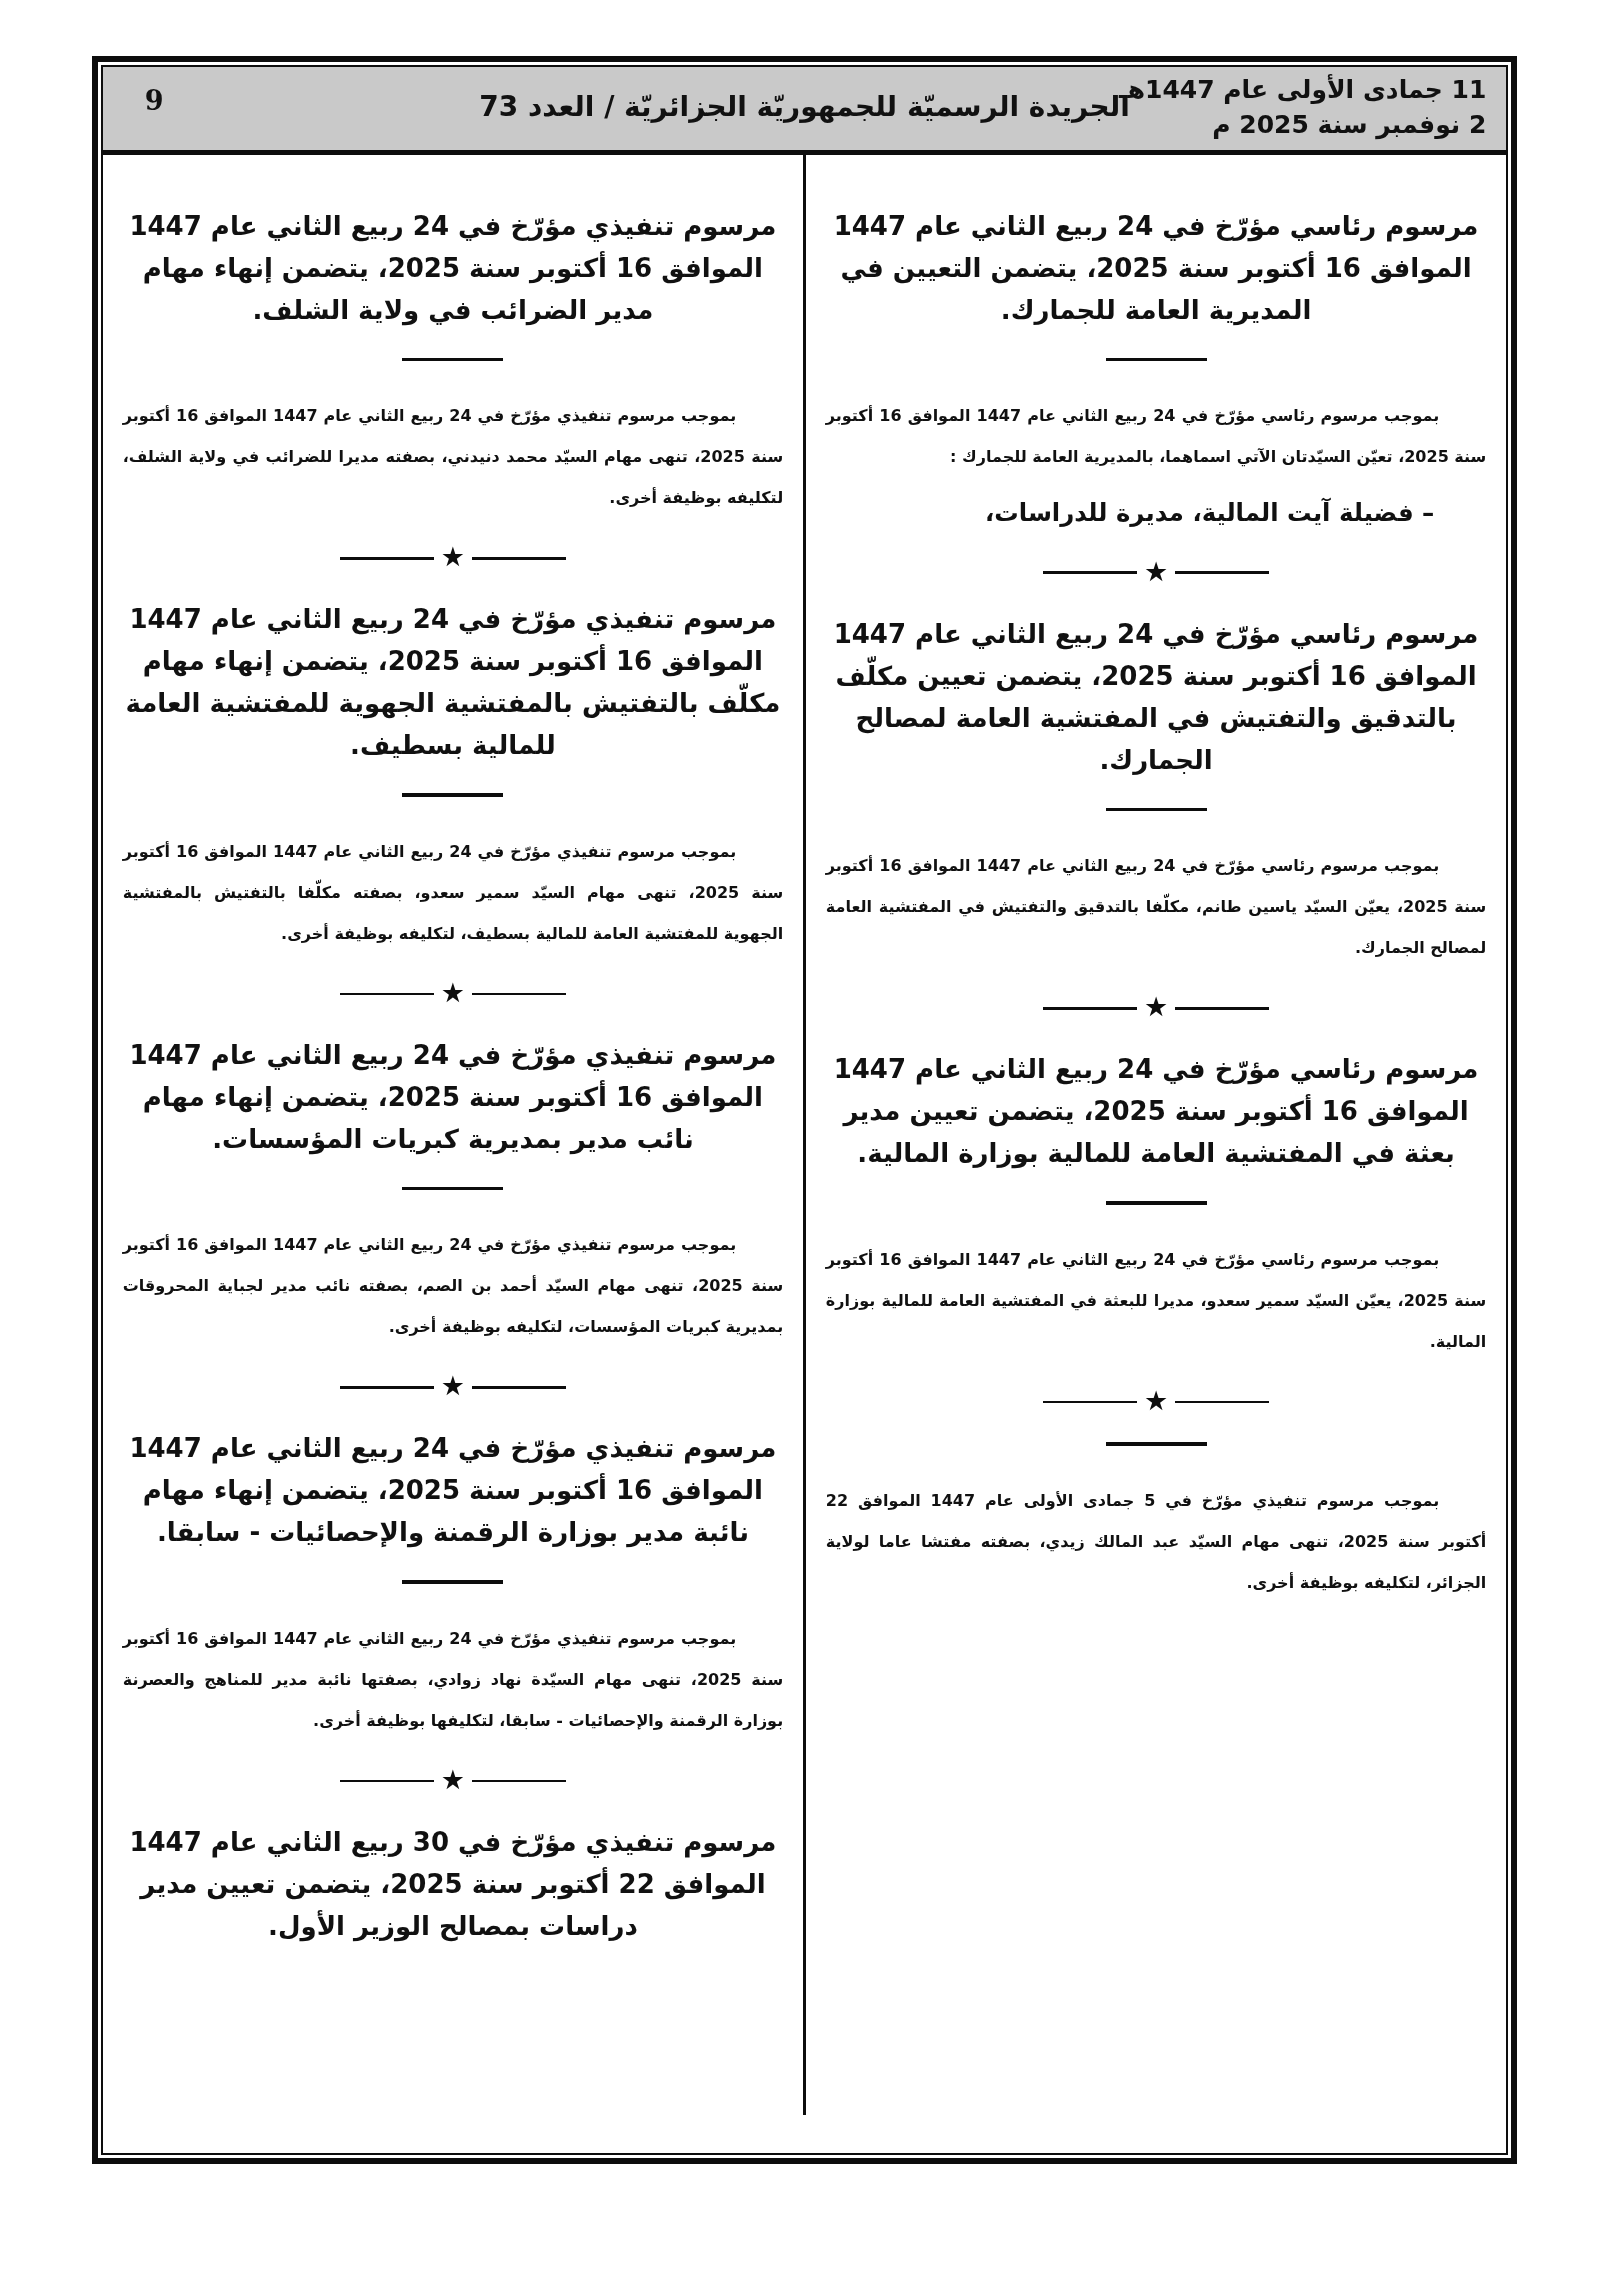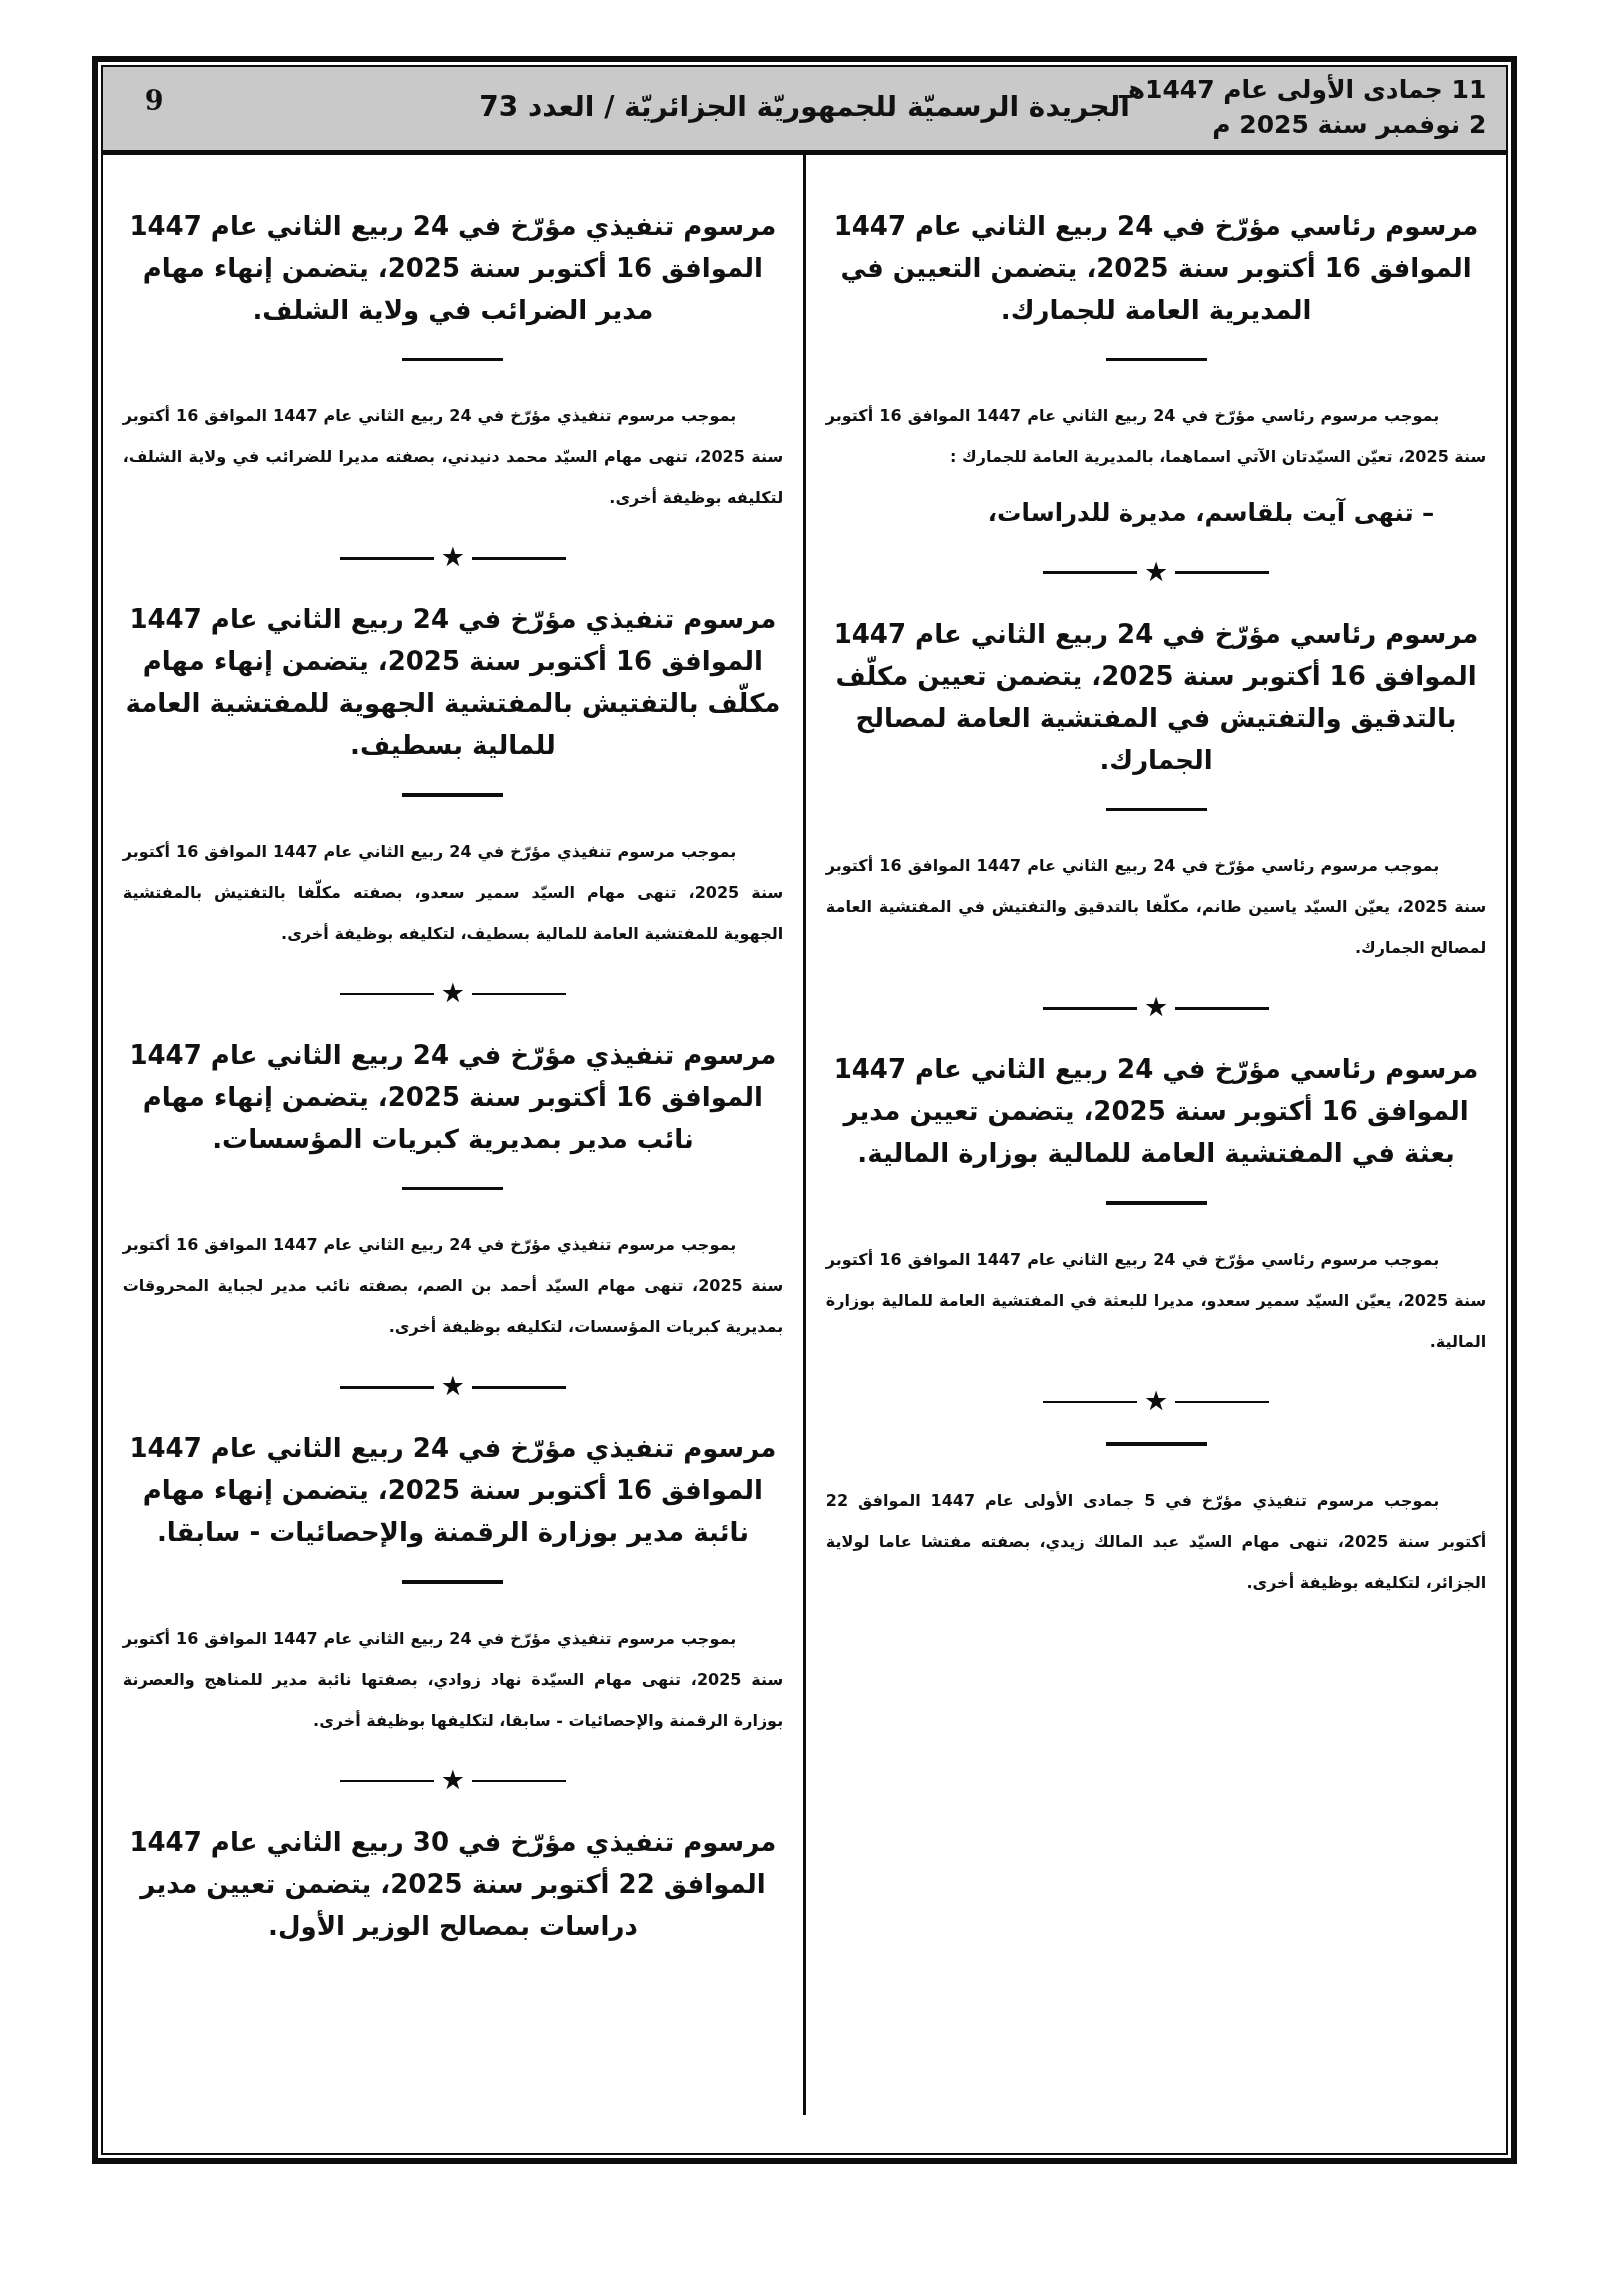--- a/index.html
+++ b/index.html
@@ -126,21 +126,21 @@
       </div>
 
       <div class="content">
         <section class="col">
             <h2 class="decree-title">مرسوم رئاسي مؤرّخ في 24 ربيع الثاني عام 1447 الموافق 16 أكتوبر سنة 2025، يتضمن التعيين في المديرية العامة للجمارك.</h2>
             <div class="rule-sep">
               <span class="rule-line"></span>
             </div>
             <p class="decree-body">بموجب مرسوم رئاسي مؤرّخ في 24 ربيع الثاني عام 1447 الموافق 16 أكتوبر سنة 2025، تعيّن السيّدتان الآتي اسماهما، بالمديرية العامة للجمارك :</p>
             <div class="appointee-list">
-              <p class="list-item">– تنهى آيت بلقاسم، مديرة للدراسات،</p>
+              <p class="list-item">– فضيلة آيت المالية، مديرة للدراسات،</p>
             </div>
             <div class="star-sep">
               <span class="star-line"></span>
               <span class="star-glyph">★</span>
               <span class="star-line"></span>
             </div>
             <h2 class="decree-title">مرسوم رئاسي مؤرّخ في 24 ربيع الثاني عام 1447 الموافق 16 أكتوبر سنة 2025، يتضمن تعيين مكلّف بالتدقيق والتفتيش في المفتشية العامة لمصالح الجمارك.</h2>
             <div class="rule-sep">
               <span class="rule-line"></span>
             </div>

